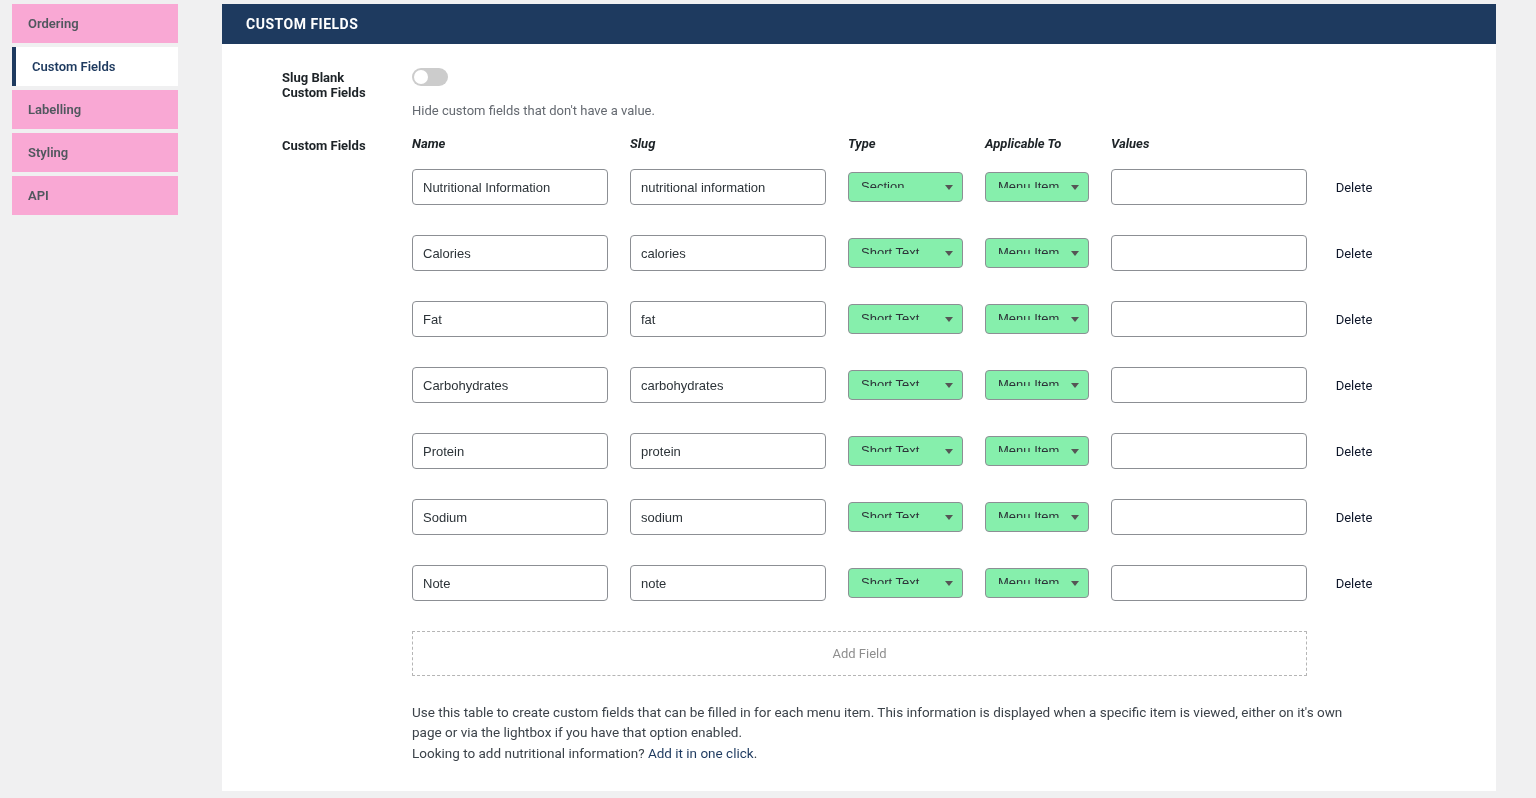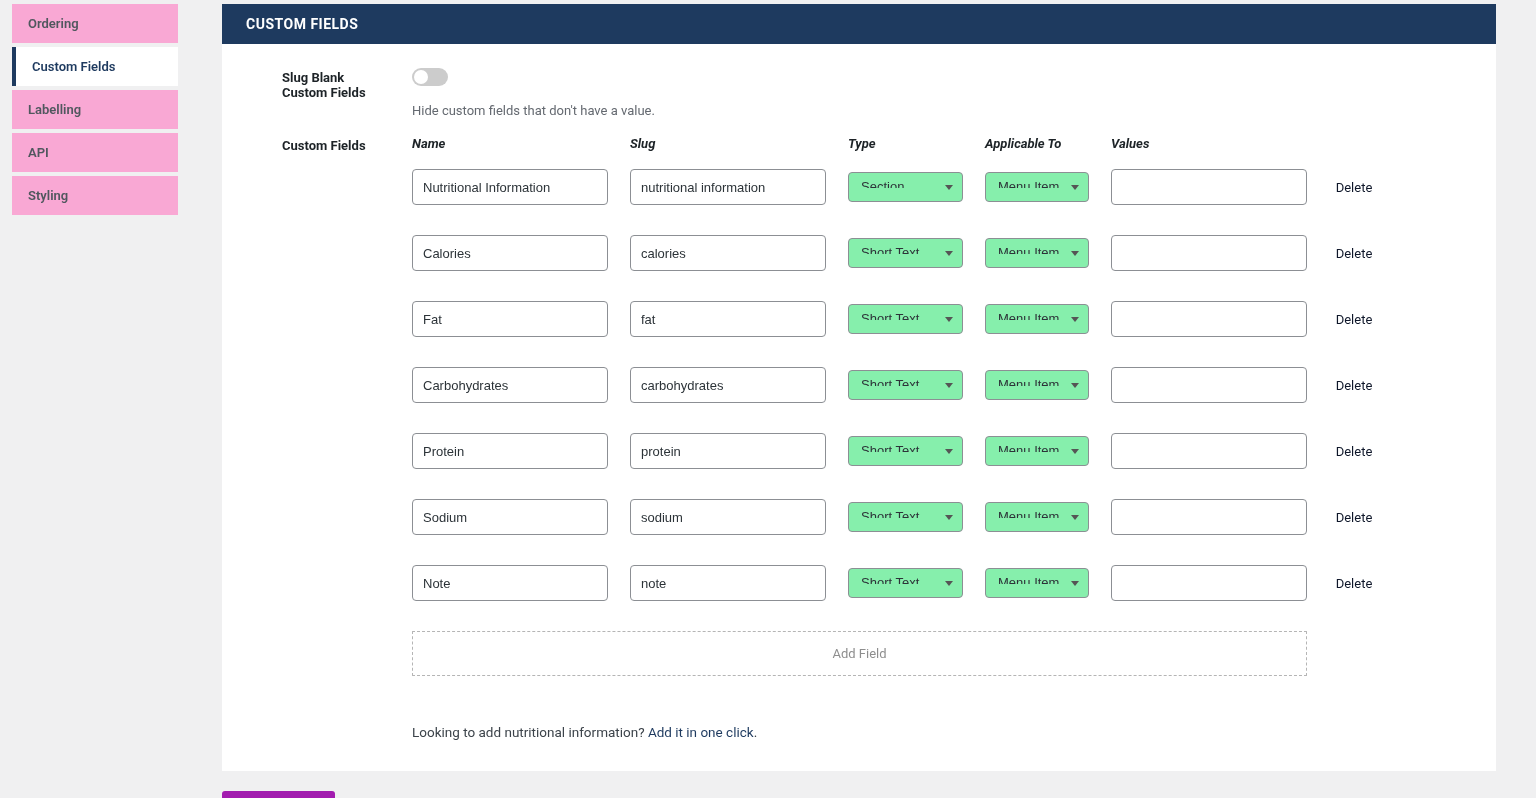--- a/index.html
+++ b/index.html
@@ -185,22 +185,22 @@
   }
 </style>
 </head>
 <body>
 
 <div class="layout">
   <div class="sidebar">
     <div class="sidebar-item">Ordering</div>
     <div class="sidebar-item active">Custom Fields</div>
     <div class="sidebar-item">Labelling</div>
+    <div class="sidebar-item">Styling</div>
     <div class="sidebar-item">API</div>
-    <div class="sidebar-item">Styling</div>
   </div>
 
   <div class="main">
     <div class="panel">
       <div class="panel-header">CUSTOM FIELDS</div>
       <div class="panel-body">
 
         <div class="row">
           <div class="row-label">
             <span>Slug Blank</span><br>
@@ -307,21 +307,21 @@
                     <div class="select-wrap"><select class="select-input"><option value="Menu Item">Menu Item</option></select></div>
                   </div>
                   <div class="col-values"><input class="text-input" type="text" value="" style=""></div>
                   <div class="col-action delete-link">Delete</div>
                 </div>
               </div>
 
             <div class="add-field">Add Field</div>
 
             <div class="description">
-              <br>
+              <span>Use this table to create custom fields that can be filled in for each menu item. This information is displayed when a specific item is viewed, either on it's own page or via the lightbox if you have that option enabled.</span><br>
               <span>Looking to add nutritional information? </span><a href="#">Add it in one click</a><span>.</span>
             </div>
           </div>
         </div>
 
       </div>
     </div>
 
     <button class="save-btn">Save Changes</button>
   </div>

